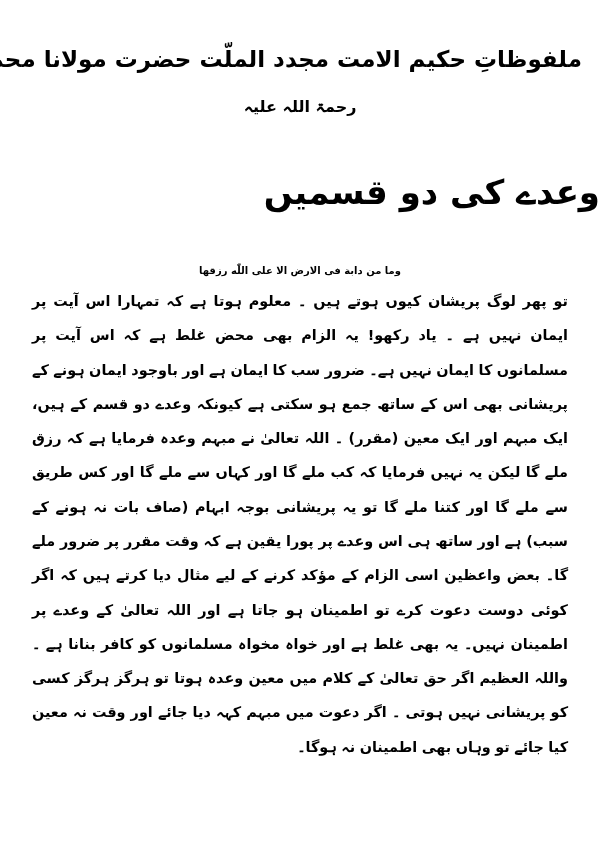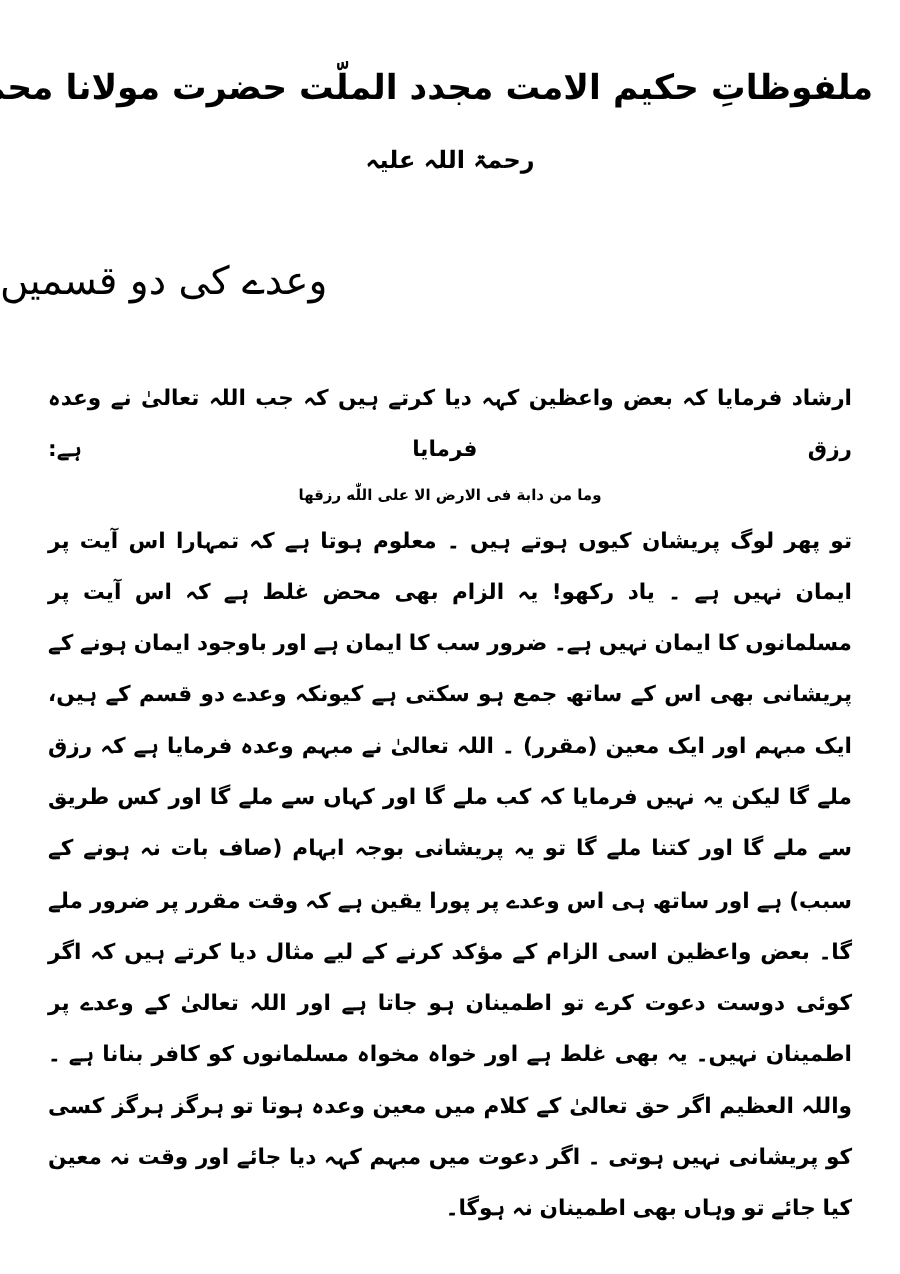--- a/index.html
+++ b/index.html
@@ -44,23 +44,23 @@
   .header-sub {
     margin-top: 22px;
     font-size: 16px;
     font-weight: 700;
     direction: rtl;
   }
 
   
   .doc-title {
     margin-top: 56px;
-    text-align: left;
-    font-size: 26px;
-    font-weight: 400;
+    text-align: right;
+    font-size: 34px;
+    font-weight: 700;
     direction: rtl;
     letter-spacing: 1px;
   }
 
   
   .body-wrap {
     margin-top: 46px;
     padding: 0 32px;
     direction: rtl;
   }
@@ -100,21 +100,20 @@
 
   <div class="header">
     <div class="header-main">ملفوظاتِ حکیم الامت مجدد الملّت حضرت مولانا محمد اشرف علی تھانوی</div>
     <div class="header-sub">رحمۃ اللہ علیہ</div>
   </div>
 
   <div class="doc-title">وعدے کی دو قسمیں</div>
 
   <div class="body-wrap">
 
-    <div class="para">ارشاد فرمایا کہ بعض واعظین کہہ دیا کرتے ہیں کہ جب اللہ تعالیٰ نے وعدہ رزق فرمایا ہے:</div>
 
     <div class="verse">وما من دابة فى الارض الا على اللّٰه رزقها</div>
 
     <div class="para para-last">تو پھر لوگ پریشان کیوں ہوتے ہیں ۔ معلوم ہوتا ہے کہ تمہارا اس آیت پر ایمان نہیں ہے ۔ یاد رکھو! یہ الزام بھی محض غلط ہے کہ اس آیت پر مسلمانوں کا ایمان نہیں ہے۔ ضرور سب کا ایمان ہے اور باوجود ایمان ہونے کے پریشانی بھی اس کے ساتھ جمع ہو سکتی ہے کیونکہ وعدے دو قسم کے ہیں، ایک مبہم اور ایک معین (مقرر) ۔ اللہ تعالیٰ نے مبہم وعدہ فرمایا ہے کہ رزق ملے گا لیکن یہ نہیں فرمایا کہ کب ملے گا اور کہاں سے ملے گا اور کس طریق سے ملے گا اور کتنا ملے گا تو یہ پریشانی بوجہ ابہام (صاف بات نہ ہونے کے سبب) ہے اور ساتھ ہی اس وعدے پر پورا یقین ہے کہ وقت مقرر پر ضرور ملے گا۔ بعض واعظین اسی الزام کے مؤکد کرنے کے لیے مثال دیا کرتے ہیں کہ اگر کوئی دوست دعوت کرے تو اطمینان ہو جاتا ہے اور اللہ تعالیٰ کے وعدے پر اطمینان نہیں۔ یہ بھی غلط ہے اور خواہ مخواہ مسلمانوں کو کافر بنانا ہے ۔ واللہ العظیم اگر حق تعالیٰ کے کلام میں معین وعدہ ہوتا تو ہرگز ہرگز کسی کو پریشانی نہیں ہوتی ۔ اگر دعوت میں مبہم کہہ دیا جائے اور وقت نہ معین کیا جائے تو وہاں بھی اطمینان نہ ہوگا۔</div>
 
   </div>
 
   <div class="spacer"></div>
 
 </div>

